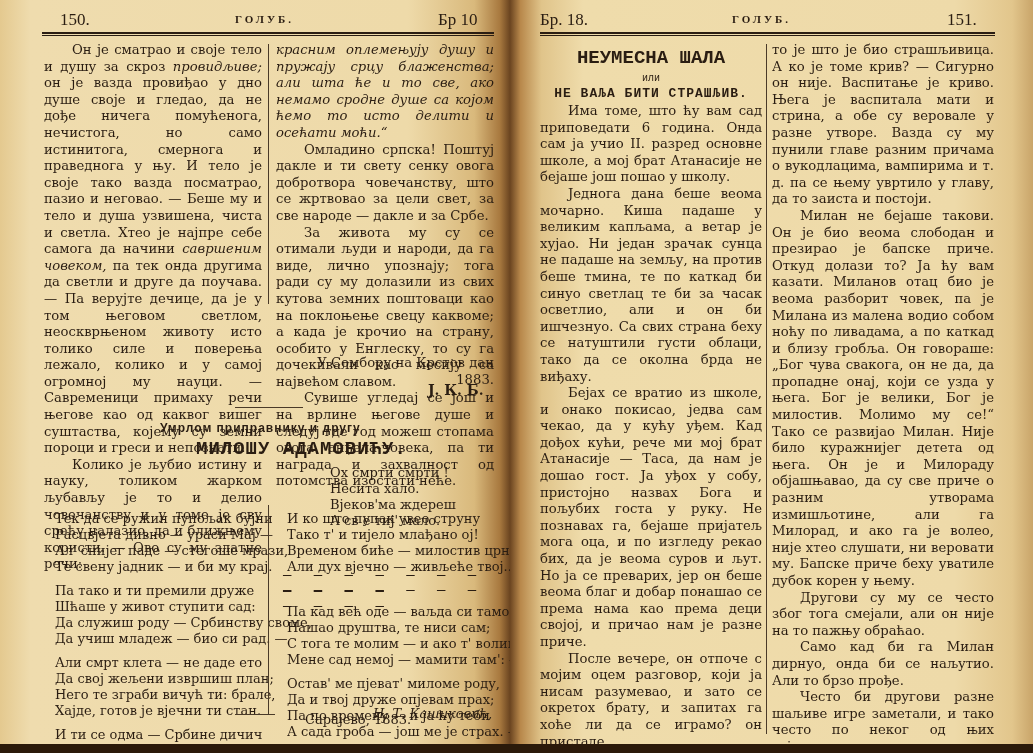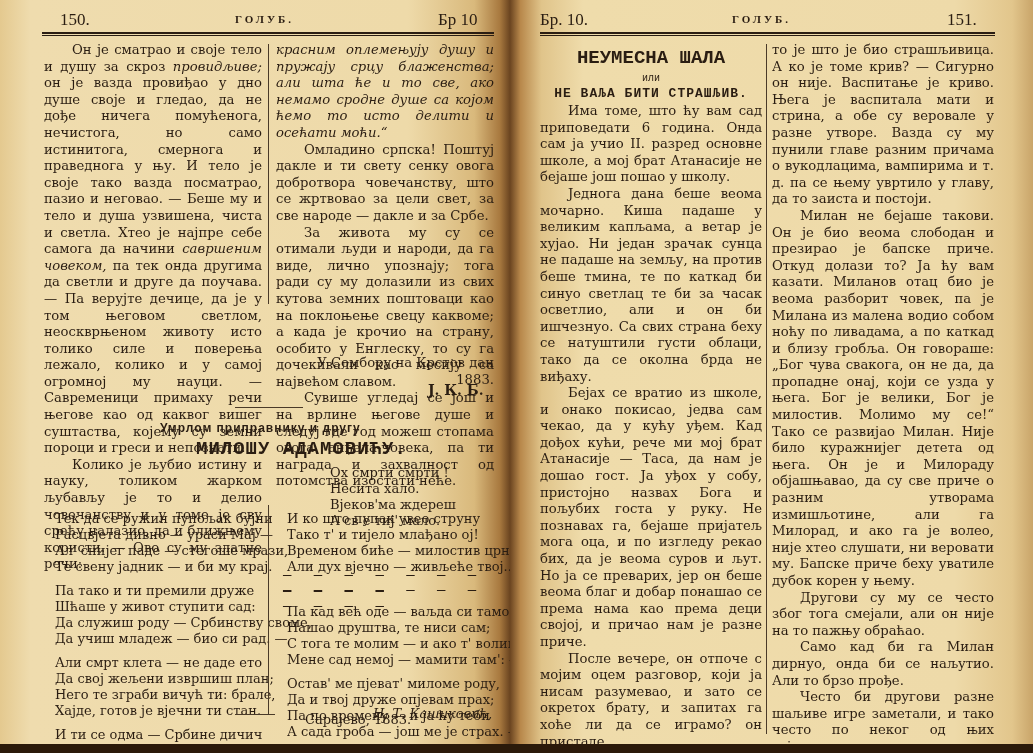--- a/index.html
+++ b/index.html
@@ -73,21 +73,21 @@
     <div class="dash-row" style="left:283px;top:567px;">— — — — — — — — — — —</div>
     <div class="dash-row" style="left:283px;top:582px;">— — — — — — — — — — —</div>
     <div class="poem" id="pright-bot" style="left:287px;top:604px;"><div class="stanza"><div>Па кад већ оде — ваљда си тамо</div><div>Нашао друштва, те ниси сам;</div><div>С тога те молим — и ако т' волим,</div><div>Мене сад немој — мамити там': —</div></div><div class="stanza"><div>Остав' ме пјеват' миломе роду,</div><div>Да и твој друже опјевам прах;</div><div>Па по времену — и ја ћу теби</div><div>А сада гроба — још ме је страх. —</div></div></div>
     <div class="poem" style="left:305px;top:683px;margin-top:29px;">Сарајево, 1883.</div>
     <div class="poem it" style="left:373px;top:706px;">Н. Т. Кашиковић,</div>
     <div class="hsep" style="left:235px;top:714px;width:40px;"></div>
   </div>
 
   <div class="page right">
     <div class="running-head" style="left:0;width:523px;">
-      <span class="pn" style="left:30px;">Бр. 10.</span>
+      <span class="pn" style="left:30px;">Бр. 18.</span>
       <span class="title" style="left:222px;">ГОЛУБ.</span>
       <span class="pn" style="left:437px;">151.</span>
     </div>
     <div class="rule" style="left:30px;top:32px;width:455px;"></div>
 
     <div class="art-title" style="left:30px;top:47px;width:222px;font-size:19px;">НЕУМЕСНА ШАЛА</div>
     <div class="art-title" style="left:30px;top:73px;width:222px;font-size:10px;font-weight:normal;">или</div>
     <div class="art-title" style="left:30px;top:86px;width:222px;font-size:13px;letter-spacing:1px;">НЕ ВАЉА БИТИ СТРАШЉИВ.</div>
 
     <div class="col" id="rcol1" style="left:30px;top:103px;width:222px;">

